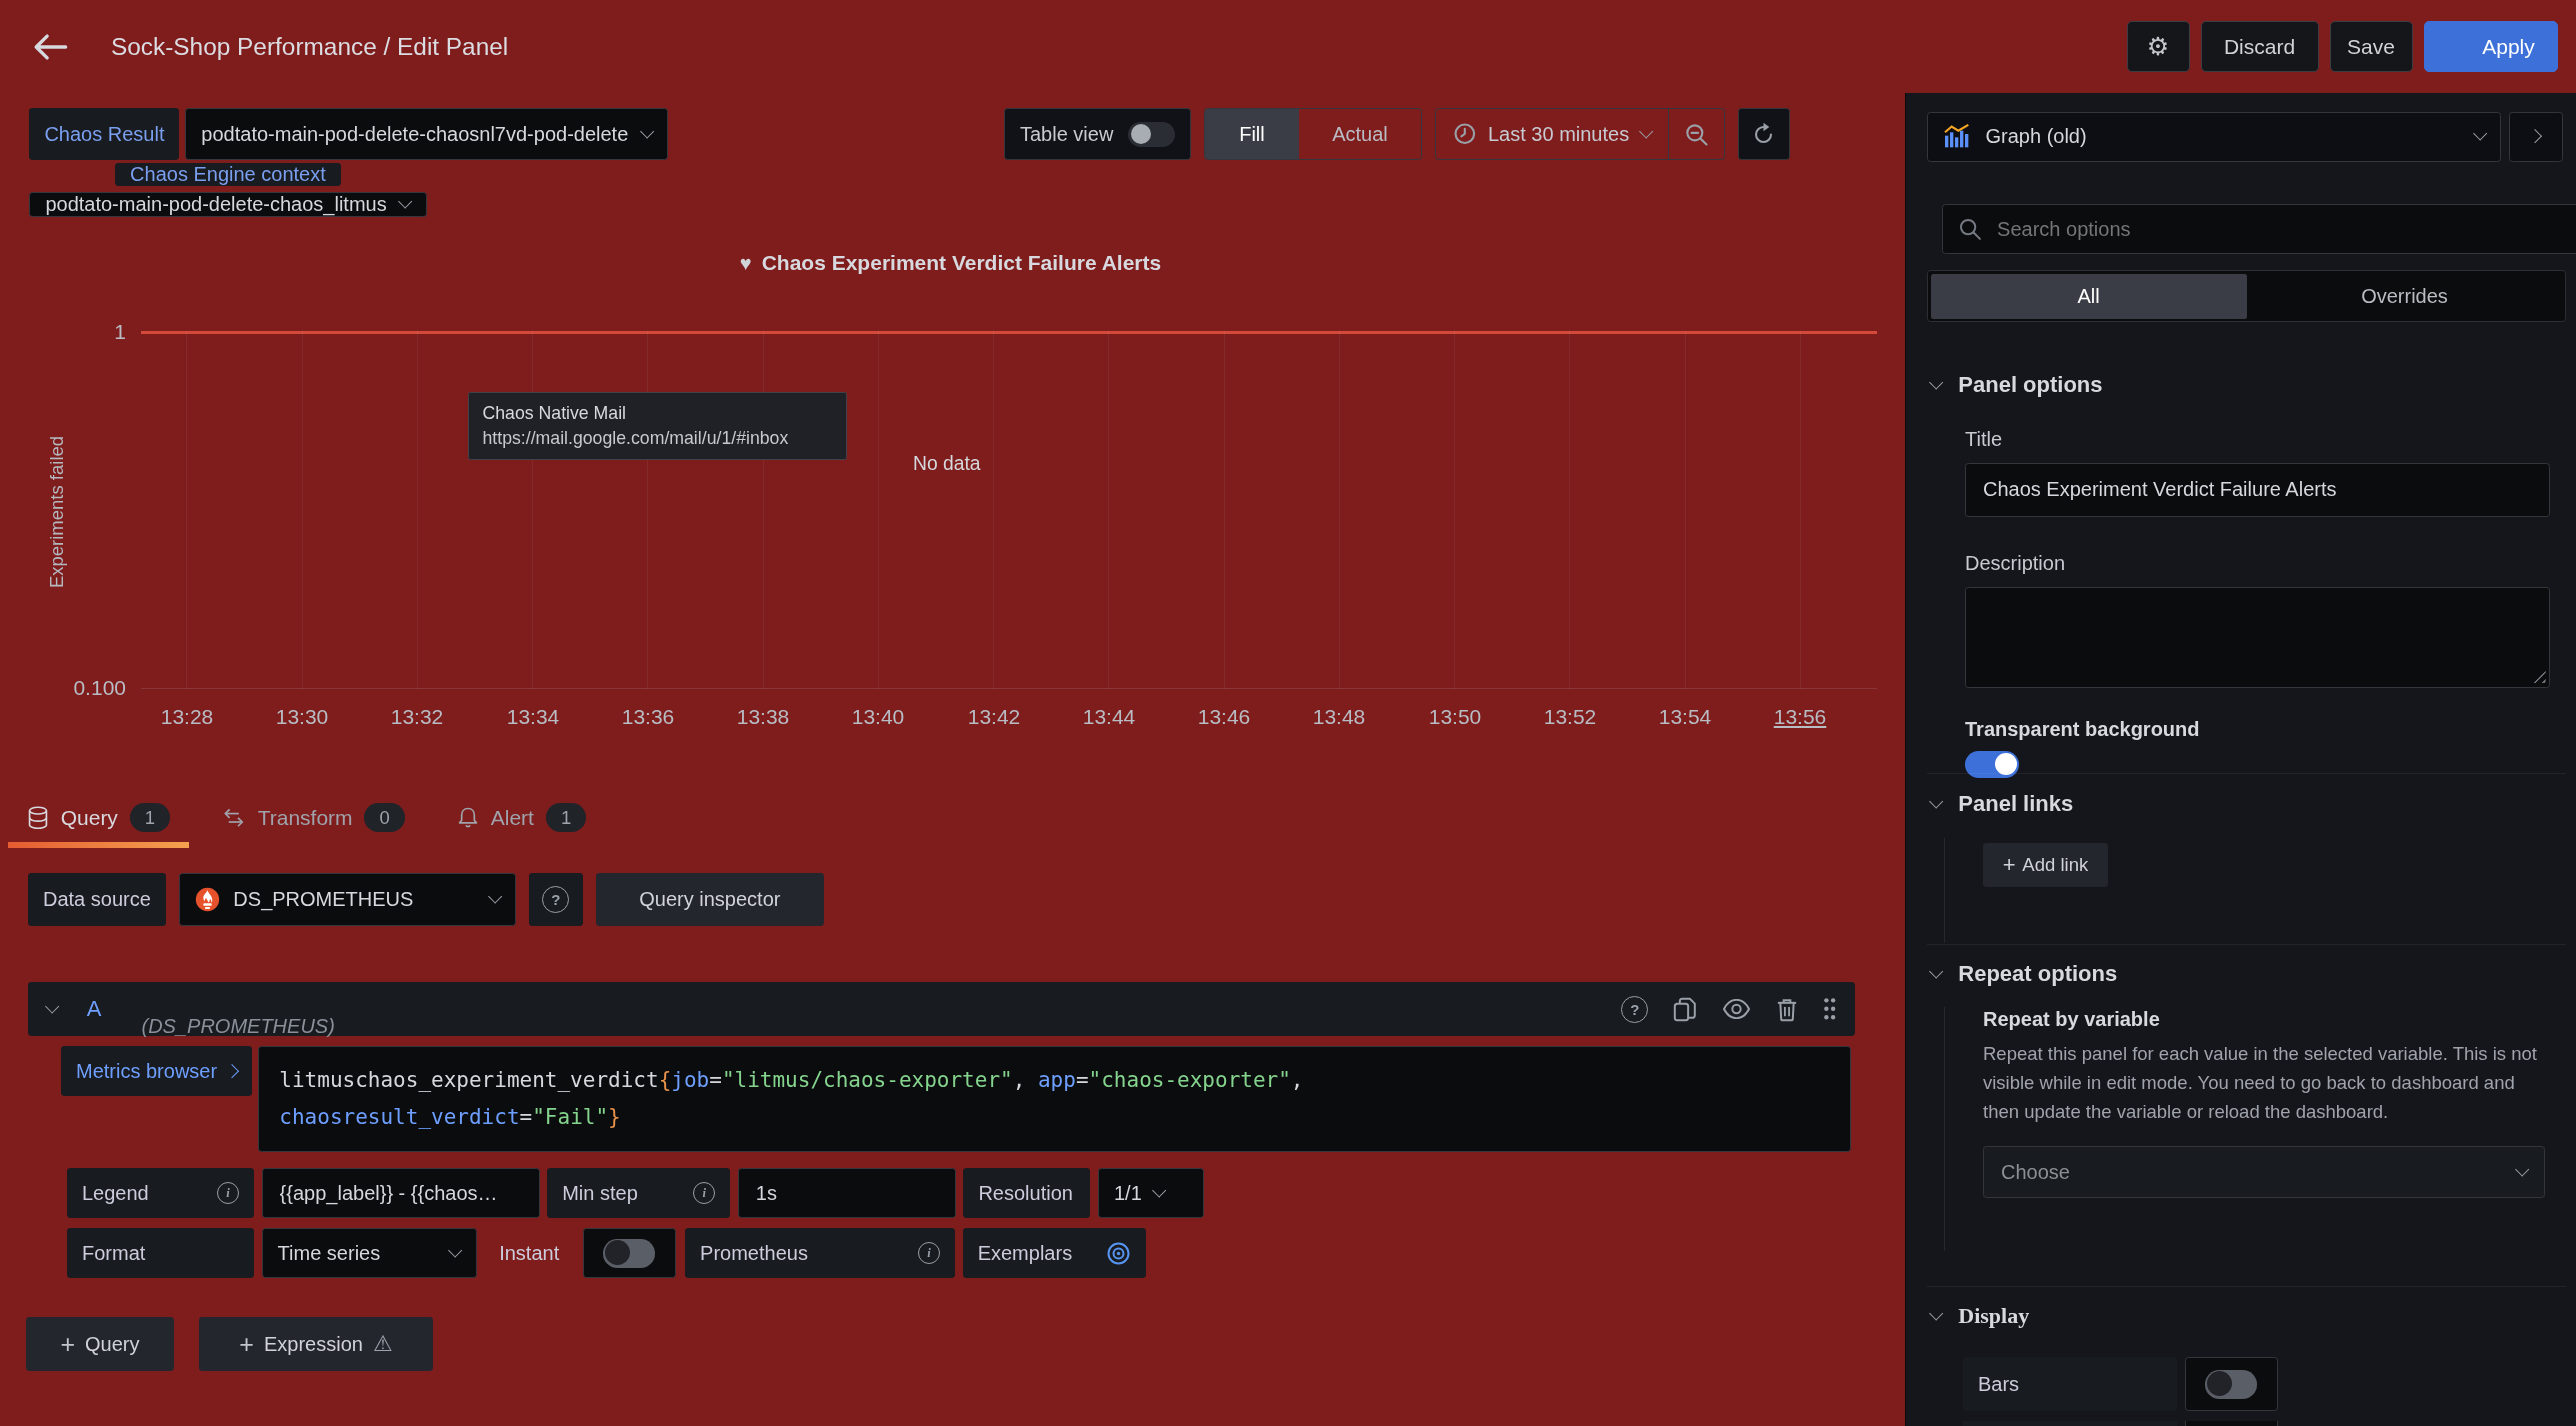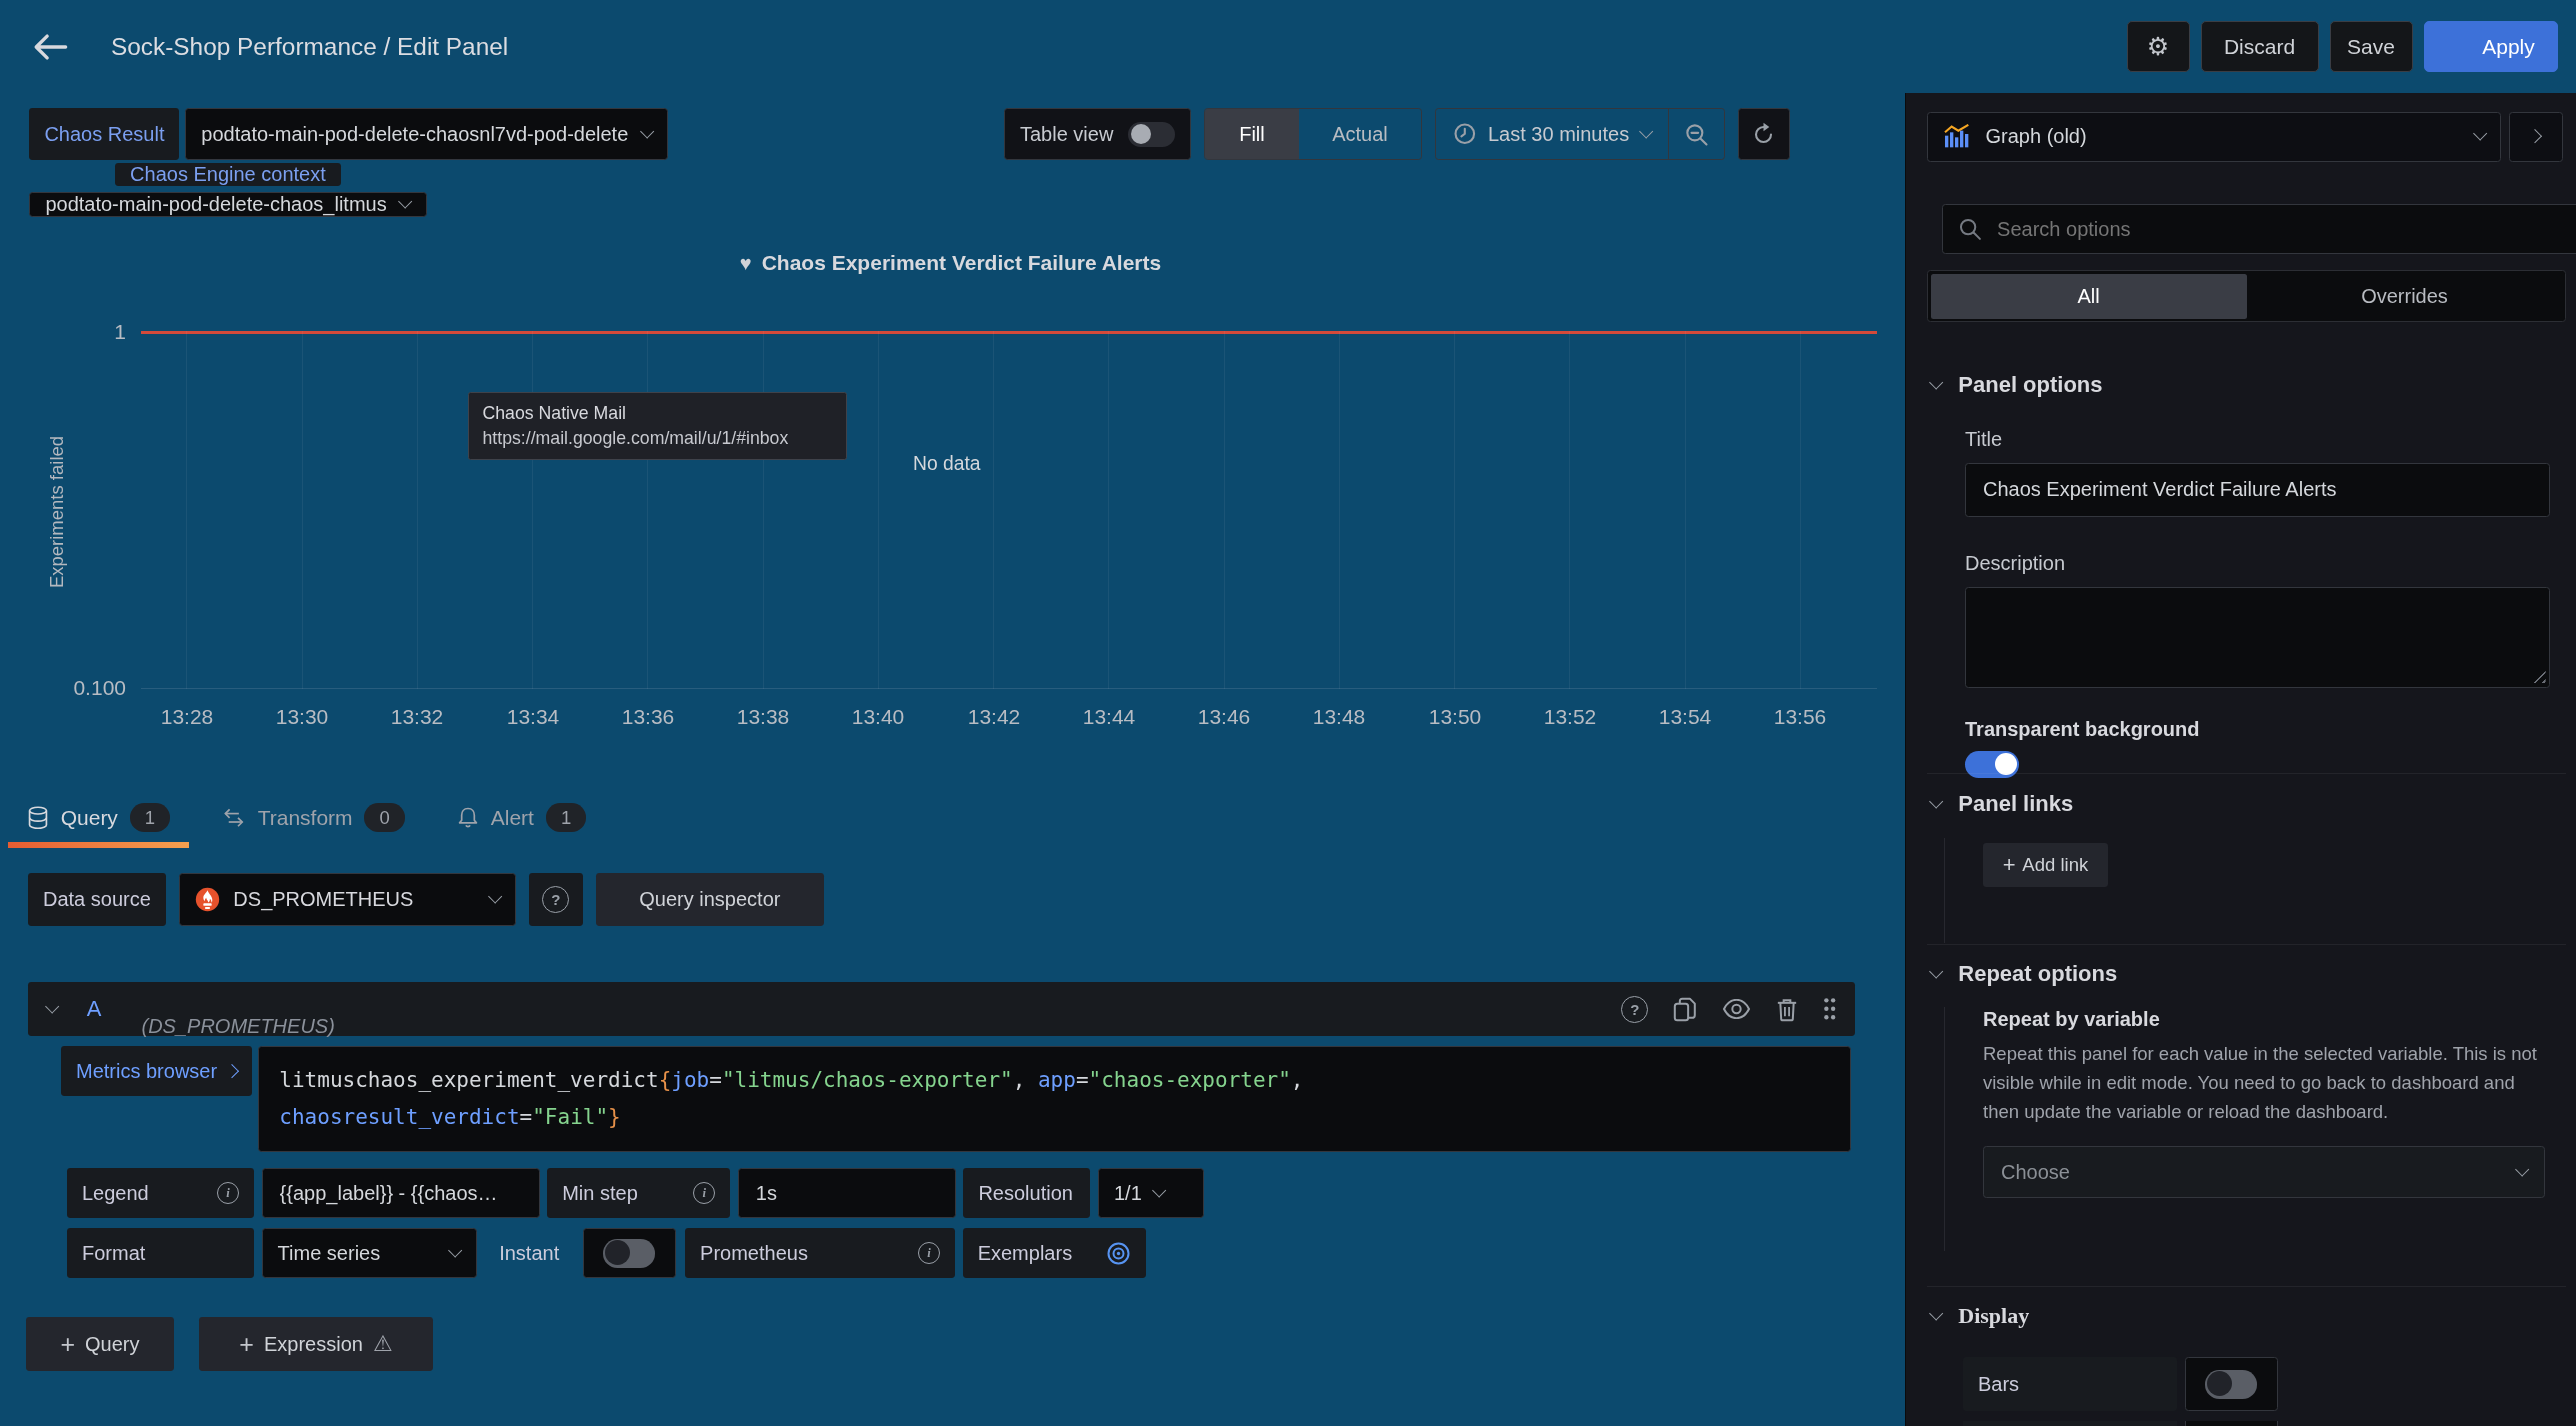--- a/index.html
+++ b/index.html
@@ -1,16 +1,16 @@
 <!DOCTYPE html>
 <html style="font-size:13.5px"><head>
 <meta charset="utf-8">
 <style>
   html,body{margin:0;padding:0;background:#0b0c0e;}
-  #app{position:relative;width:2576px;height:1427px;background:#0c4a6e;overflow:hidden;
+  #app{position:relative;width:2576px;height:1427px;background:#7f1d1d;overflow:hidden;
        font-family:"Liberation Sans",sans-serif;color:#ccccdc;font-size:20px;}
   .abs{position:absolute;}
   .row{display:flex;align-items:center;}
   .chip{background:#181b1f;border-radius:3.4px;display:flex;align-items:center;padding:0 15px;
         height:100%;color:#ccccdc;white-space:nowrap;}
   .ibox{background:#0b0c0e;border:0.8px solid #33363d;border-radius:3.4px;display:flex;
         align-items:center;padding:0 15px;height:100%;white-space:nowrap;box-sizing:border-box;}
   .btn{border:0.8px solid #3a3d44;background:#141619;border-radius:5px;color:#d0d3d8;
        display:flex;align-items:center;justify-content:center;height:49px;font-size:21px;}
   .btn-blue{background:#3d71d9;border:0.8px solid #3d71d9;color:#fff;font-weight:500;padding-left:36px;}
@@ -161,21 +161,21 @@
       <div class="x-tick" style="left: 648px;">13:36</div>
       <div class="x-tick" style="left: 763px;">13:38</div>
       <div class="x-tick" style="left: 878px;">13:40</div>
       <div class="x-tick" style="left: 994px;">13:42</div>
       <div class="x-tick" style="left: 1109px;">13:44</div>
       <div class="x-tick" style="left: 1224px;">13:46</div>
       <div class="x-tick" style="left: 1339px;">13:48</div>
       <div class="x-tick" style="left: 1455px;">13:50</div>
       <div class="x-tick" style="left: 1570px;">13:52</div>
       <div class="x-tick" style="left: 1685px;">13:54</div>
-      <div class="x-tick" style="left: 1800px;">13:56</div>
+      <div class="x-tick" style="left: 1800px; text-decoration: underline;">13:56</div>
     </div>
 
   <div class="abs" style="left:50px;top:320px;width:76px;text-align:right;color:#b8bcc3;font-size:21px;">1</div>
   <div class="abs" style="left:50px;top:676px;width:76px;text-align:right;color:#b8bcc3;font-size:21px;">0.100</div>
   <div class="abs" style="left:-61px;top:501px;width:236px;text-align:center;transform:rotate(-90deg);color:#b4b8bf;font-size:18.5px;">Experiments failed</div>
 
   <div class="abs" style="left:468px;top:392px;width:379px;box-sizing:border-box;background:#1f2127;border:0.8px solid #3f424a;border-radius:2.5px;padding:8.4px 13.5px;">
     <div style="font-size:17.7px;color:#d8d9de;line-height:24.4px;">Chaos Native Mail</div>
     <div style="font-size:17.7px;color:#c7c9cf;line-height:24.4px;">https://mail.google.com/mail/u/1/#inbox</div>
   </div>

